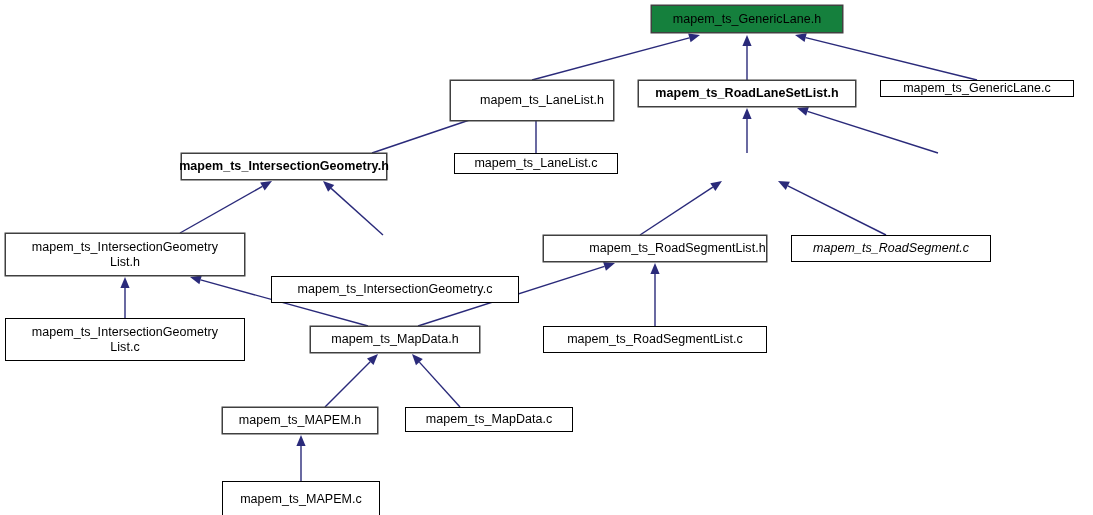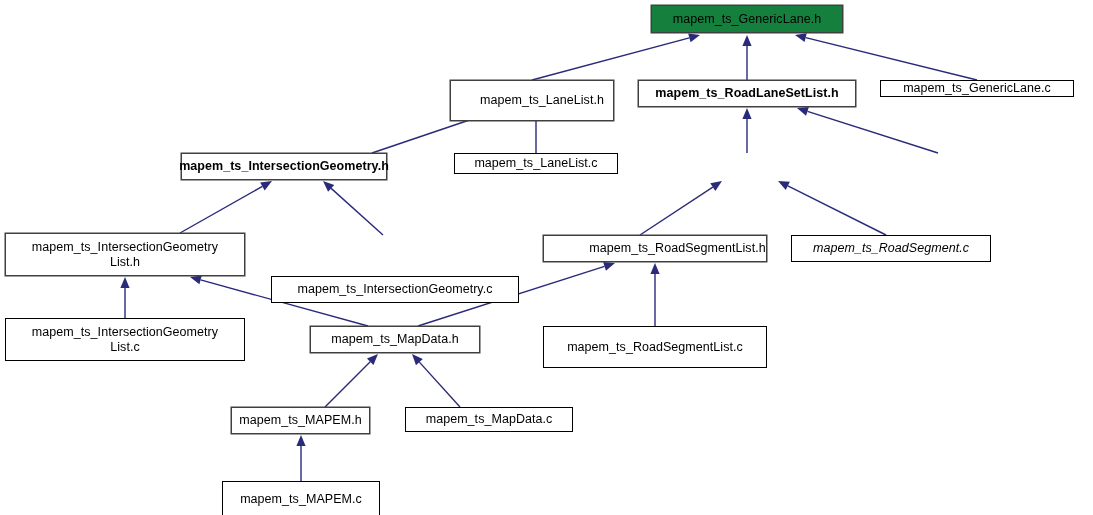--- a/index.html
+++ b/index.html
@@ -139,17 +139,17 @@
     <div class="graph-node header-node" style="left: 181px; top: 153px; width: 206px; height: 27px; font-weight: bold;"><span class="node-label">mapem_ts_IntersectionGeometry.h</span></div>
     <div class="graph-node" style="left: 454px; top: 153px; width: 164px; height: 21px;"><span class="node-label">mapem_ts_LaneList.c</span></div>
     <div class="graph-node header-node" style="left: 5px; top: 233px; width: 240px; height: 43px;"><span class="node-label">mapem_ts_IntersectionGeometry
 List.h</span></div>
     <div class="graph-node" style="left: 271px; top: 235px; width: 248px; height: 27px; margin-top: 41px;"><span class="node-label">mapem_ts_IntersectionGeometry.c</span></div>
     <div class="graph-node header-node" style="left: 543px; top: 235px; width: 224px; height: 27px; padding-left: 45px;"><span class="node-label">mapem_ts_RoadSegmentList.h</span></div>
     <div class="graph-node" style="left: 791px; top: 235px; width: 200px; height: 27px; font-style: italic;"><span class="node-label">mapem_ts_RoadSegment.c</span></div>
     <div class="graph-node" style="left: 5px; top: 318px; width: 240px; height: 43px;"><span class="node-label">mapem_ts_IntersectionGeometry
 List.c</span></div>
     <div class="graph-node header-node" style="left: 310px; top: 326px; width: 170px; height: 27px;"><span class="node-label">mapem_ts_MapData.h</span></div>
-    <div class="graph-node" style="left: 543px; top: 326px; width: 224px; height: 42px;"><span class="node-label">mapem_ts_RoadSegmentList.c</span></div>
-    <div class="graph-node header-node" style="left: 231px; top: 407px; width: 139px; height: 27px;"><span class="node-label">mapem_ts_MAPEM.h</span></div>
+    <div class="graph-node" style="left: 543px; top: 326px; width: 224px; height: 27px;"><span class="node-label">mapem_ts_RoadSegmentList.c</span></div>
+    <div class="graph-node header-node" style="left: 222px; top: 407px; width: 156px; height: 27px;"><span class="node-label">mapem_ts_MAPEM.h</span></div>
     <div class="graph-node" style="left: 405px; top: 407px; width: 168px; height: 25px;"><span class="node-label">mapem_ts_MapData.c</span></div>
     <div class="graph-node" style="left: 222px; top: 481px; width: 158px; height: 36px;"><span class="node-label">mapem_ts_MAPEM.c</span></div>
   </div>
 
 </body></html>

